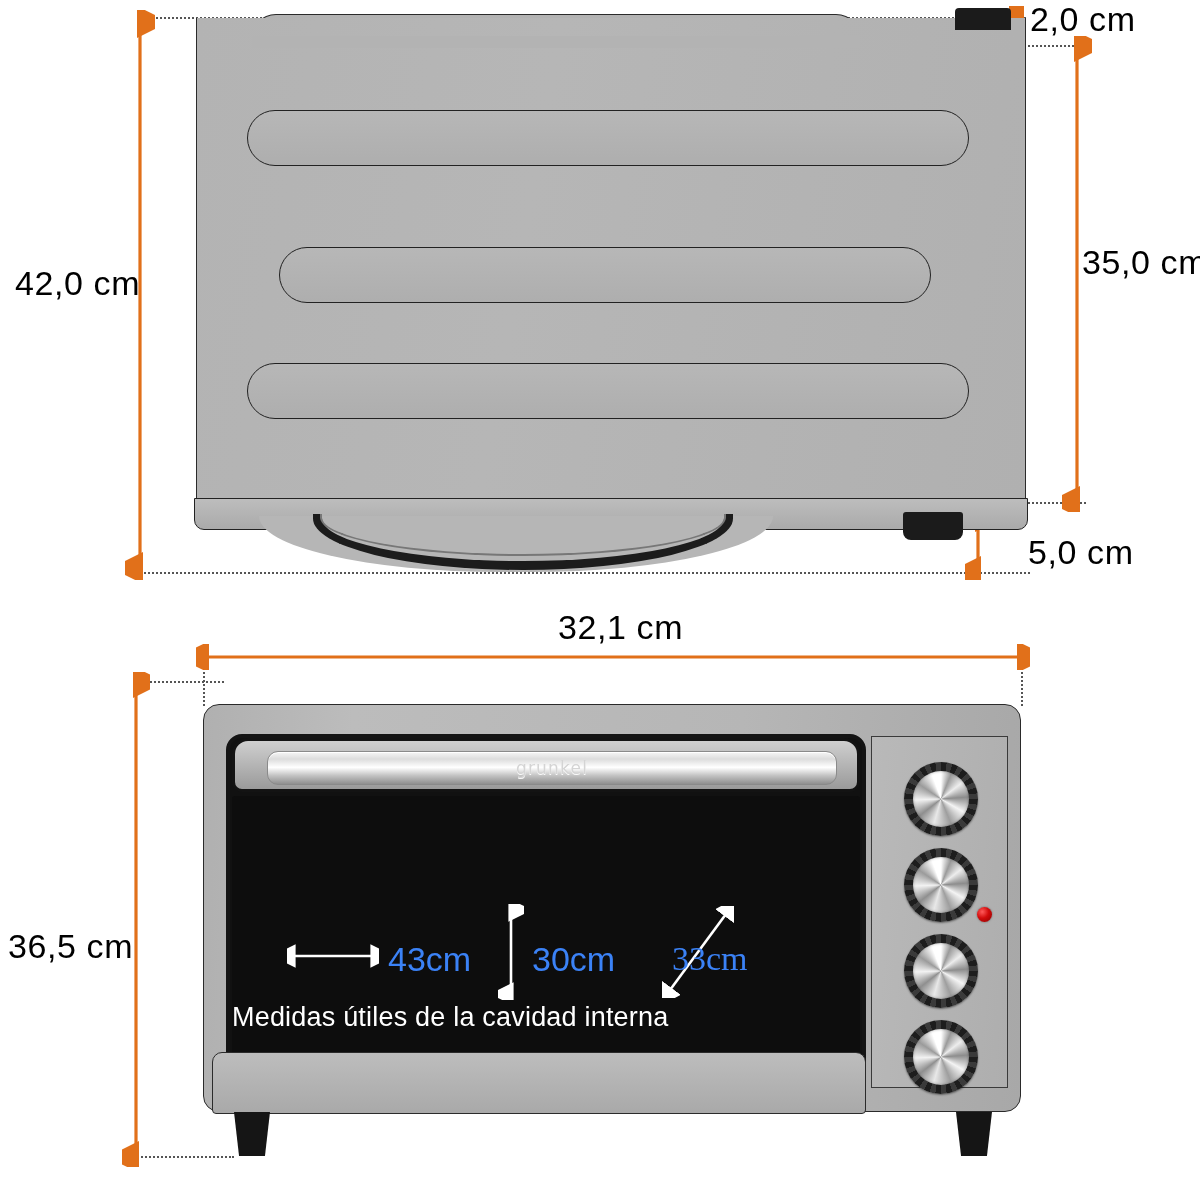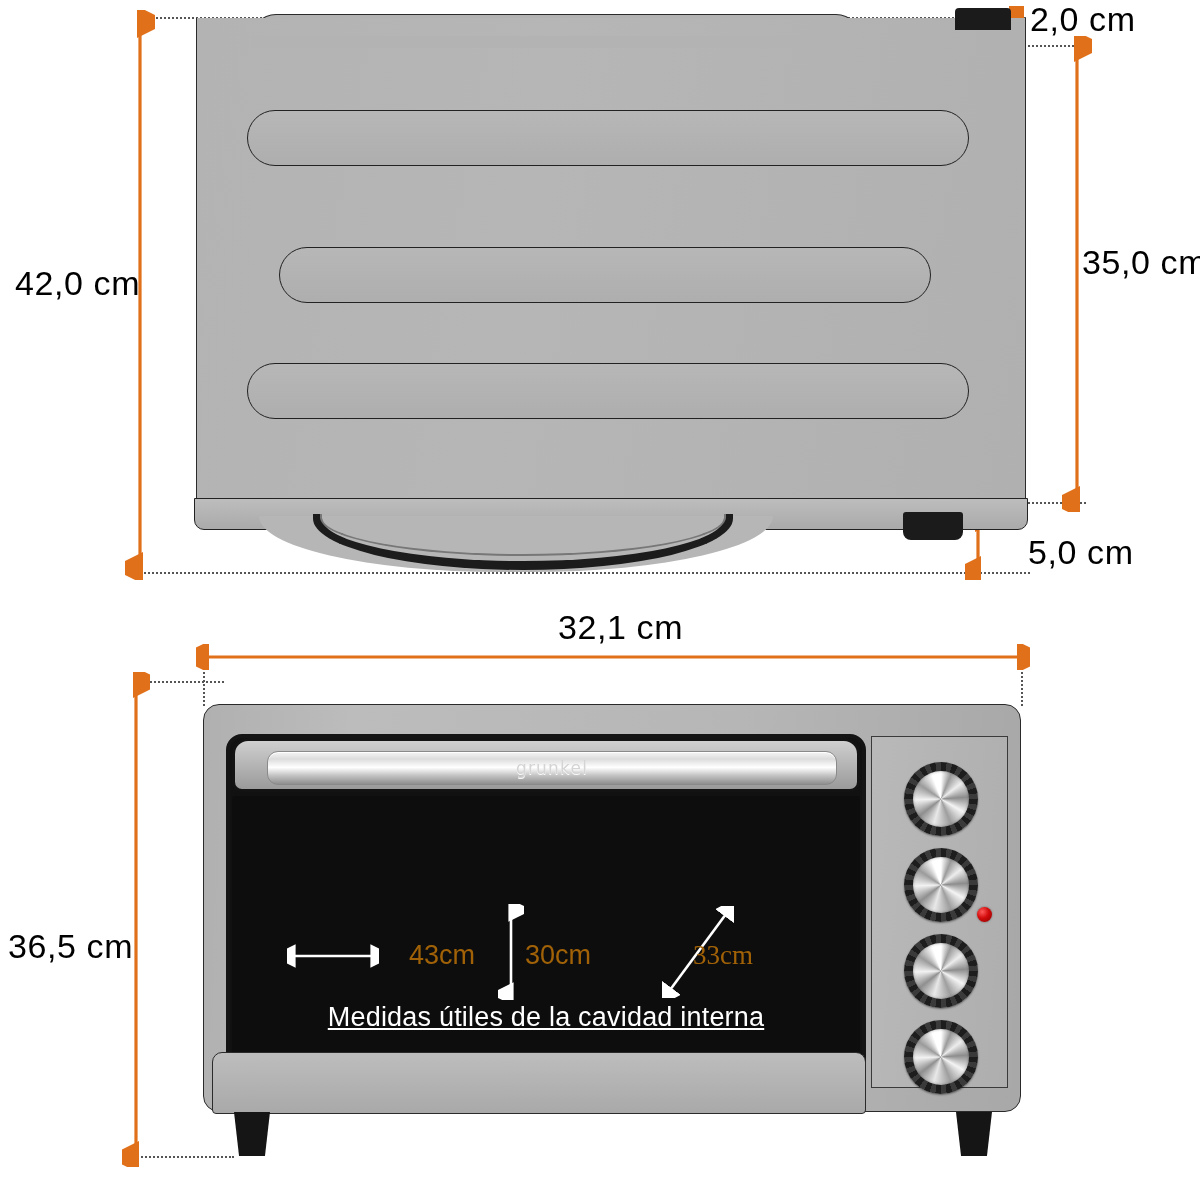--- a/index.html
+++ b/index.html
@@ -166,30 +166,28 @@
   }
   .fv-glass {
     position: absolute;
     left: 232px; top: 196px;
     width: 628px; height: 290px;
     background: #0d0d0d;
     border-radius: 3px;
   }
 
   
-  .glass-ann { position: absolute; color: #a16207; font-size: 27px; white-space: nowrap; margin-left: 21px; }
+  .glass-ann { position: absolute; color: #3b82f6; font-size: 34px; white-space: nowrap; }
   .glass-caption {
     position: absolute;
     left: 232px; top: 402px;
     width: 628px;
-    text-align: center;
     color: #ffffff;
     font-size: 27px;
     letter-spacing: .2px;
-    text-decoration: underline;
   }
 
   
   .fv-panel {
     position: absolute;
     left: 871px; top: 136px;
     width: 137px; height: 352px;
     background: linear-gradient(95deg,#b9b9b9,#aeaeae);
     border: 1.4px solid #3a3a3a;
   }
@@ -340,21 +338,21 @@
           <path d="M4.5,9 L0,0 L9,0 z" fill="#ffffff"></path>
         </marker>
       </defs>
       <line x1="6" y1="13" x2="86" y2="13" stroke="#ffffff" stroke-width="2.6" marker-start="url(#wl)" marker-end="url(#wr)"></line>
     </svg>
     <div class="glass-ann" style="left:388px; top:340px;">43cm</div>
 
     <svg style="position:absolute; left:498px; top:304px;" width="26" height="96" viewBox="0 0 26 96">
       <line x1="13" y1="6" x2="13" y2="90" stroke="#ffffff" stroke-width="2.6" marker-start="url(#wu)" marker-end="url(#wd)"></line>
     </svg>
-    <div class="glass-ann" style="left:504px; top:340px;">30cm</div>
+    <div class="glass-ann" style="left:532px; top:340px;">30cm</div>
 
     <svg style="position:absolute; left:662px; top:306px;" width="72" height="92" viewBox="0 0 72 92">
       <line x1="8" y1="84" x2="64" y2="8" stroke="#ffffff" stroke-width="2.6" marker-start="url(#wl)" marker-end="url(#wr)"></line>
     </svg>
     <div class="glass-ann" style="left:672px; top:340px;font-family:Liberation Serif, serif;">33cm</div>
 
     <div class="glass-caption">Medidas útiles de la cavidad interna</div>
 
     <div class="fv-panel">
       <div class="knob" style="left:32px; top:25px;"></div>

